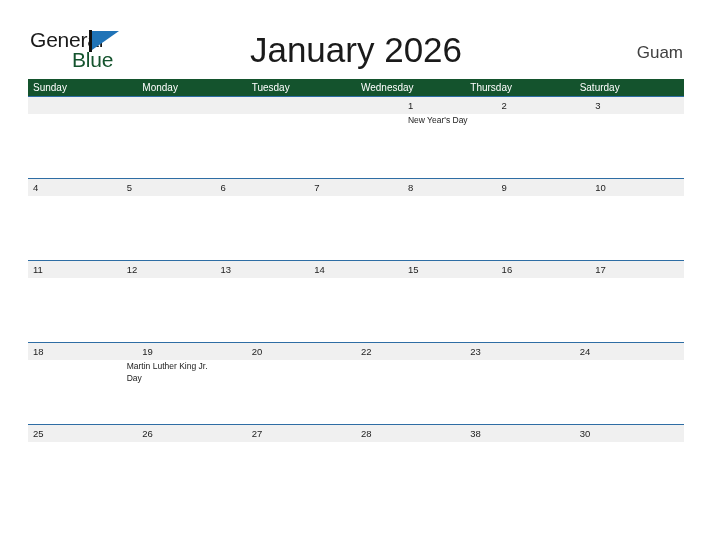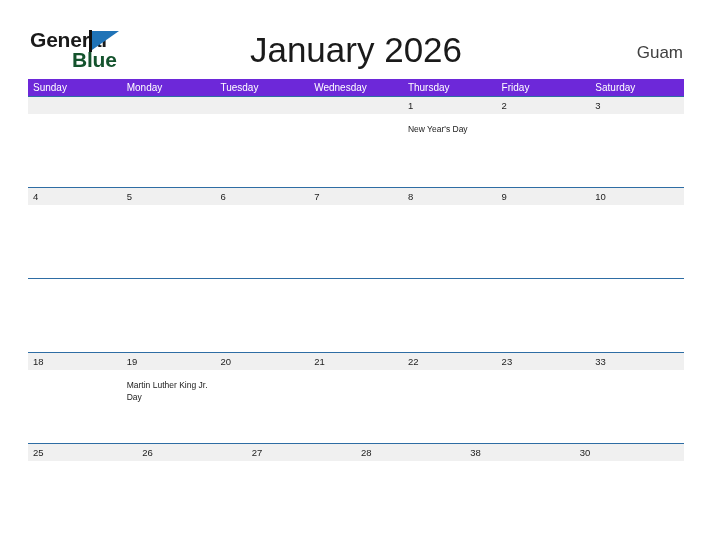--- a/index.html
+++ b/index.html
@@ -21,21 +21,20 @@
     position: relative;
     height: 79px;
   }
 
   .brand {
     position: absolute;
     left: 30px;
     top: 29px;
     width: 120px;
     height: 44px;
-    font-weight: bold;
   }
   .brand-general {
     position: absolute;
     left: 0;
     top: 0;
     font-size: 21px;
     line-height: 21px;
     letter-spacing: -0.2px;
     color: #1a1a1a;
     font-family: "Liberation Sans", sans-serif;
@@ -99,21 +98,21 @@
   
   .calendar {
     position: absolute;
     left: 28px;
     top: 79px;
     width: 656px;
   }
 
   .weekday-row {
     display: flex;
-    background: #6d28d9;
+    background: #14532d;
     height: 17px;
   }
   .weekday-cell {
     flex: 1 1 0;
     font-size: 10px;
     line-height: 17px;
     color: #ffffff;
     padding-left: 5px;
     box-sizing: border-box;
     white-space: nowrap;
@@ -136,21 +135,20 @@
     font-size: 9.5px;
     line-height: 17px;
     color: #222222;
     padding-left: 5px;
     box-sizing: border-box;
   }
   .week-events {
     display: flex;
     background: #ffffff;
     height: 64px;
-    margin-top: 9px;
   }
   .event-cell {
     flex: 1 1 0;
     padding-left: 5px;
     padding-top: 1px;
     padding-right: 4px;
     box-sizing: border-box;
     font-size: 8.5px;
     line-height: 11.5px;
     color: #222222;
@@ -180,21 +178,20 @@
 </div>
 
 <div class="calendar">
 
   <div class="weekday-row">
     <div class="weekday-cell">Sunday</div>
     <div class="weekday-cell">Monday</div>
     <div class="weekday-cell">Tuesday</div>
     <div class="weekday-cell">Wednesday</div>
     <div class="weekday-cell">Thursday</div>
-    <div class="weekday-cell">Friday</div>
     <div class="weekday-cell">Saturday</div>
   </div>
 
   <div class="week-row">
     <div class="week-dates">
       <div class="date-cell"></div>
       <div class="date-cell"></div>
       <div class="date-cell"></div>
       <div class="date-cell"></div>
       <div class="date-cell">1</div>
@@ -255,20 +252,29 @@
       <div class="event-cell">
           <span class="event-text"></span>
         </div>
       <div class="event-cell">
           <span class="event-text"></span>
         </div>
     </div>
   </div>
 
   <div class="week-row">
+    <div class="week-dates">
+      <div class="date-cell">11</div>
+      <div class="date-cell">12</div>
+      <div class="date-cell">13</div>
+      <div class="date-cell">14</div>
+      <div class="date-cell">15</div>
+      <div class="date-cell">16</div>
+      <div class="date-cell">17</div>
+    </div>
     <div class="week-events">
       <div class="event-cell">
           <span class="event-text"></span>
         </div>
       <div class="event-cell">
           <span class="event-text"></span>
         </div>
       <div class="event-cell">
           <span class="event-text"></span>
         </div>
@@ -285,24 +291,23 @@
           <span class="event-text"></span>
         </div>
     </div>
   </div>
 
   <div class="week-row">
     <div class="week-dates">
       <div class="date-cell">18</div>
       <div class="date-cell">19</div>
       <div class="date-cell">20</div>
-      <div class="date-cell">21</div>
       <div class="date-cell">22</div>
       <div class="date-cell">23</div>
-      <div class="date-cell">33</div>
+      <div class="date-cell">24</div>
     </div>
     <div class="week-events">
       <div class="event-cell">
           <span class="event-text"></span>
         </div>
       <div class="event-cell">
           <span class="event-text">Martin Luther King Jr. Day</span>
         </div>
       <div class="event-cell">
           <span class="event-text"></span>

